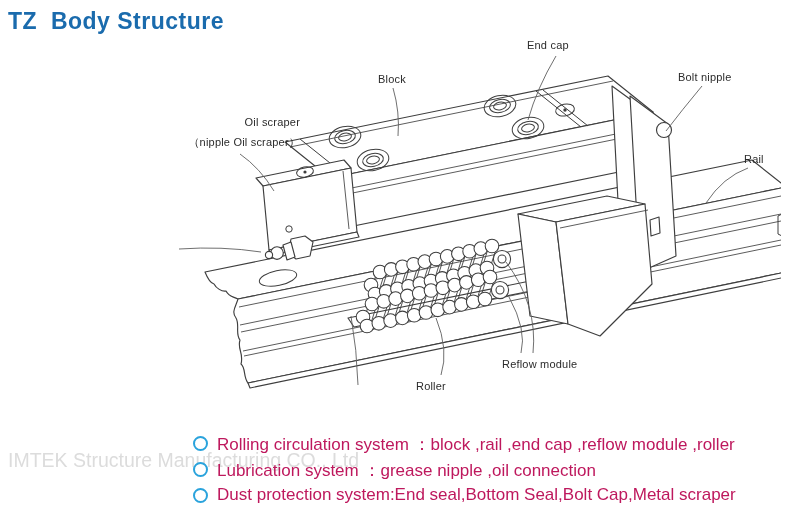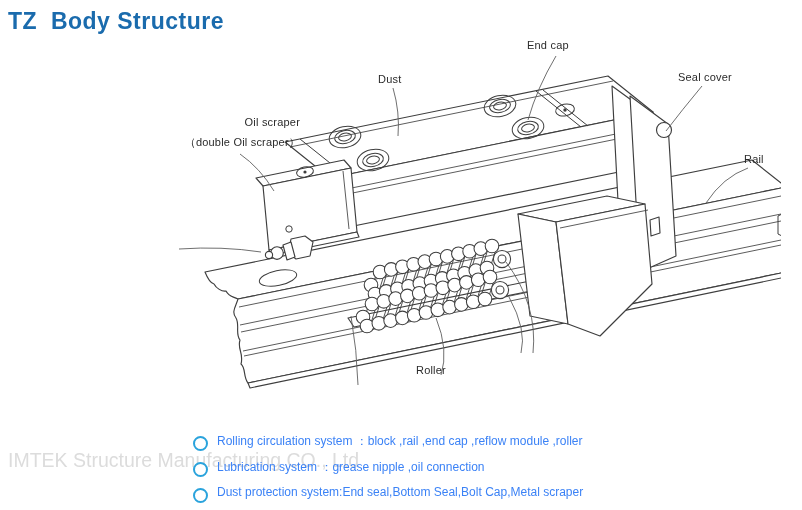--- a/index.html
+++ b/index.html
@@ -19,21 +19,21 @@
   #rollers circle{fill:#fff;stroke:#3e3e3e;stroke-width:1.05;}
   #rollers line{stroke:#3e3e3e;stroke-width:.9;}
   .lbl{
     position:absolute;font-size:11px;color:#2b2b2b;white-space:nowrap;
     letter-spacing:.2px;line-height:20px;
   }
   .lbl.center{text-align:right;}
   .wm{position:absolute;font-size:19.5px;color:#dcdcdc;white-space:nowrap;z-index:1;}
   .features{position:absolute;z-index:2;}
   .bullet{position:absolute;width:11px;height:11px;border-radius:50%;background:#fff;}
-  .feat-text{position:absolute;font-size:12px;color:#3b82f6;white-space:nowrap;}
+  .feat-text{position:absolute;font-size:17px;color:#be185d;white-space:nowrap;}
 </style>
 </head>
 <body>
 
 <div class="stage">
 
   <div class="title" style="color: rgb(26, 107, 173);">TZ  Body Structure</div>
 
   <svg class="draw" width="802" height="510" viewBox="0 0 802 510">
 
@@ -232,28 +232,29 @@
       <path class="leader" d="M748,168 Q723,177 706,203"></path>
       <path class="leader" d="M179,249 Q222,246 261,252"></path>
       <path class="leader" d="M506,262 Q538,305 533,353"></path>
       <path class="leader" d="M509,297 Q527,330 521,353"></path>
       <path class="leader" d="M436,318 Q449,350 441,375"></path>
       <path class="leader" d="M351,316 Q357,350 358,385"></path>
     </g>
   </svg>
 
   <div class="lbl" style="left:527px;top:35px">End cap</div>
-  <div class="lbl" style="left:378px;top:69px">Dust</div>
-  <div class="lbl" style="left:678px;top:67px">Seal cover</div>
+  <div class="lbl" style="left:378px;top:69px">Block</div>
+  <div class="lbl" style="left:678px;top:67px">Bolt nipple</div>
   <div class="lbl center" style="left:96px;top:112px;width:204px">
     <div>Oil scraper</div>
-    <div>（double Oil scraper）</div>
+    <div>（nipple Oil scraper）</div>
   </div>
   <div class="lbl" style="left:744px;top:149px">Rail</div>
-  <div class="lbl" style="left:416px;top:360px">Roller</div>
+  <div class="lbl" style="left:502px;top:354px">Reflow module</div>
+  <div class="lbl" style="left:416px;top:376px">Roller</div>
 
   <div class="wm" style="left: 8px; top: 449px; color: rgb(220, 220, 220);">IMTEK Structure Manufacturing CO., Ltd</div>
 
   <div class="features">
     <span class="bullet" style="left: 193px; top: 436px; border: 2.2px solid rgb(42, 163, 220);"></span>
     <span class="feat-text" style="left:217px;top:433px">Rolling circulation system ：block ,rail ,end cap ,reflow module ,roller</span>
     <span class="bullet" style="left: 193px; top: 462px; border: 2.2px solid rgb(42, 163, 220);"></span>
     <span class="feat-text" style="left:217px;top:459px">Lubrication system ：grease nipple ,oil connection</span>
     <span class="bullet" style="left: 193px; top: 488px; border: 2.2px solid rgb(42, 163, 220);"></span>
     <span class="feat-text" style="left:217px;top:485px">Dust protection system:End seal,Bottom Seal,Bolt Cap,Metal scraper</span>

